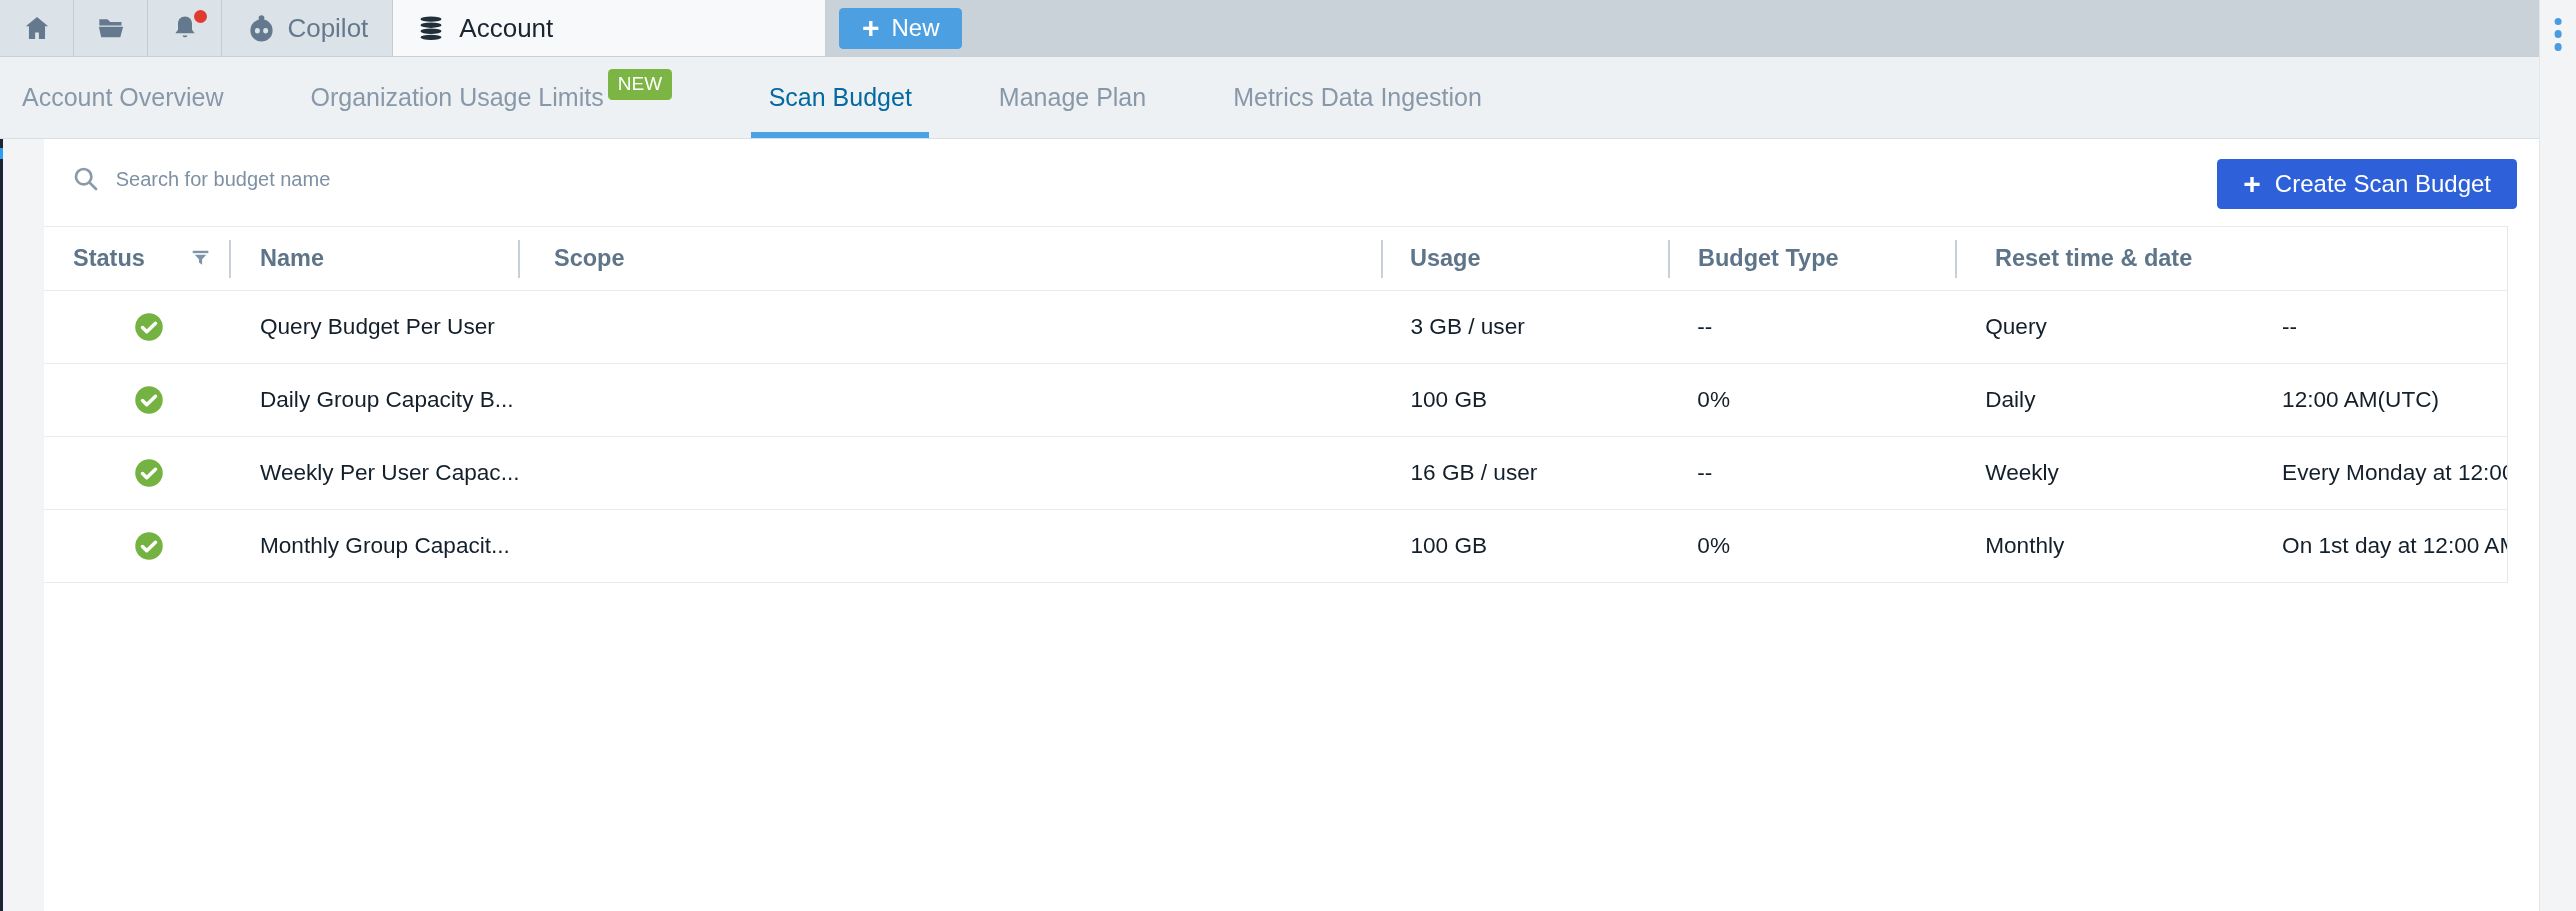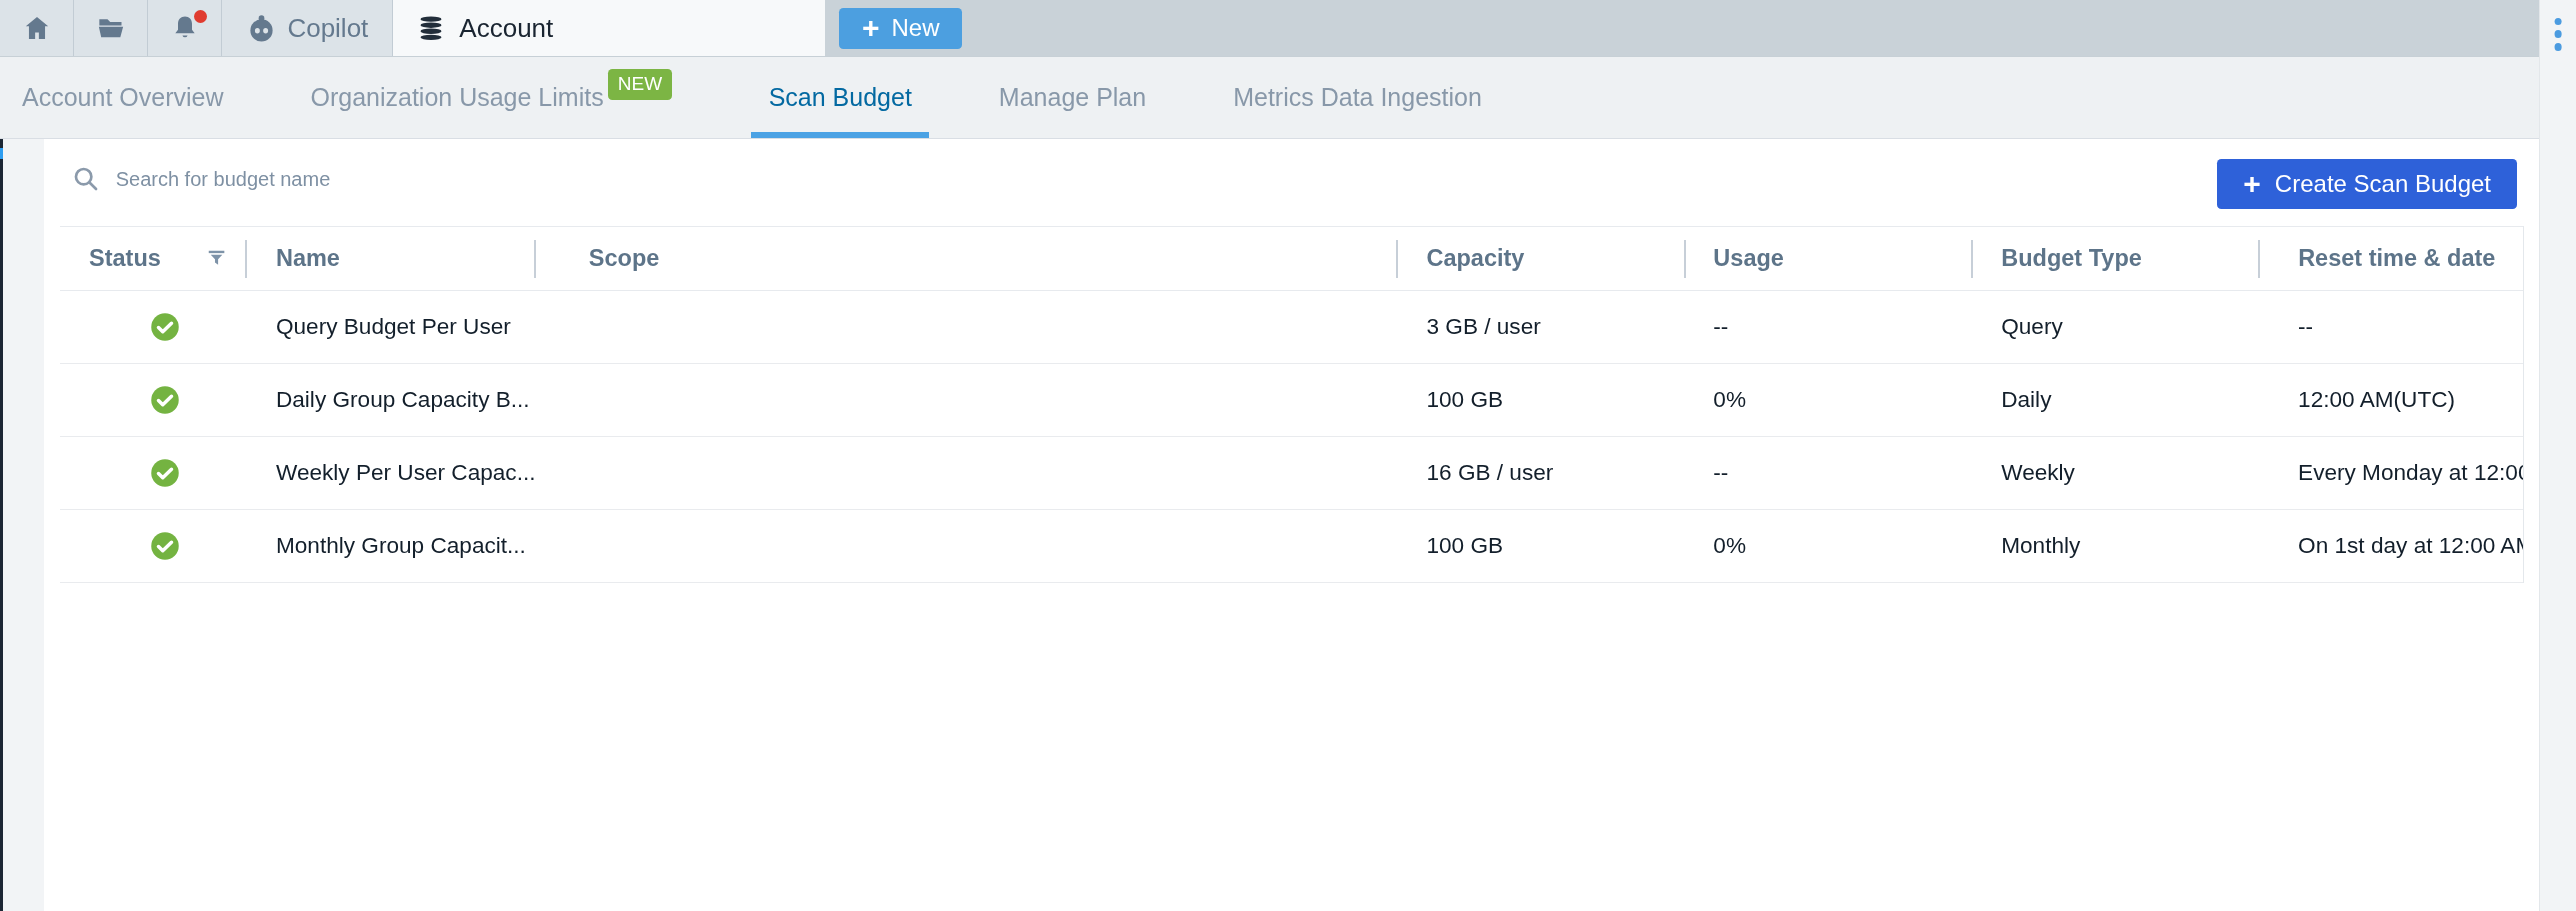--- a/index.html
+++ b/index.html
@@ -57,34 +57,34 @@
   .search-input { border:none; outline:none; font-size:20px; color:#2a3a4a; width:661px;
                   font-family:inherit; background:transparent; }
   .search-input::placeholder { color:#7e90a3; opacity:1; }
   .create-btn { position:absolute; right:21px; top:20px; height:50px; padding:0 26px;
                 background:#2e61d9; color:#fff; border:none; border-radius:4.3px;
                 font-size:24px; font-family:inherit; display:flex; align-items:center;
                 gap:14px; cursor:pointer; }
   .create-btn .plus { font-size:30px; font-weight:bold; line-height:1; }
 
   
-  .table { position:absolute; left:16px; top:87px; width:2464px;
+  .table { position:absolute; left:0; top:87px; width:2464px;
            border-top:0.9px solid #e7eaee; border-right:0.9px solid #e4e8ec; }
   .thead { display:flex; height:64px; border-bottom:0.9px solid #e7eaee; }
   .hcell { display:flex; align-items:center; font-size:23.5px; font-weight:bold;
            color:#5d7489; position:relative; white-space:nowrap; }
   .hcell:not(:first-child)::before { content:""; position:absolute; left:0; top:13px;
                                      height:38px; width:1.7px; background:#c7cfd8; }
   .trow { display:flex; height:73px; border-bottom:1.7px solid #e9ebee; cursor:pointer; }
   .tcell { display:flex; align-items:center; font-size:22.6px; color:#131f2b;
            white-space:nowrap; overflow:hidden; }
 
   .c-status   { width:185px; padding-left:29px; padding-right:17.4px; }
   .c-name     { width:289px; padding-left:31px; }
-  .c-scope    { width:863px; padding-left:55px; }
+  .c-scope    { width:863px; padding-left:36px; }
   .c-capacity { width:288px; padding-left:30px; }
   .c-usage    { width:287px; padding-left:29px; }
   .c-type     { width:287px; padding-left:30px; }
   .c-reset    { width:265px; padding-left:40px; }
 
   .hcell.c-status { justify-content:space-between; }
   .trow .c-status { justify-content:flex-start; padding-left:90px; }
 
   svg { display:block; }
 </style>
@@ -196,23 +196,20 @@
           <rect x="3" y="3" width="17" height="2.6" fill="#7e93a8"></rect>
           <path d="M5.2 7.4h12.6l-4.6 5v6l-3.4-2.6v-3.4z" fill="#7e93a8"></path>
         </svg>
       </div>
       <div class="hcell c-name">
         <span>Name</span>
       </div>
       <div class="hcell c-scope">
         <span>Scope</span>
       </div>
-      <div class="hcell c-capacity">
-        <span>Capacity</span>
-      </div>
       <div class="hcell c-usage">
         <span>Usage</span>
       </div>
       <div class="hcell c-type">
         <span>Budget Type</span>
       </div>
       <div class="hcell c-reset">
         <span>Reset time &amp; date</span>
       </div>
     </div>

